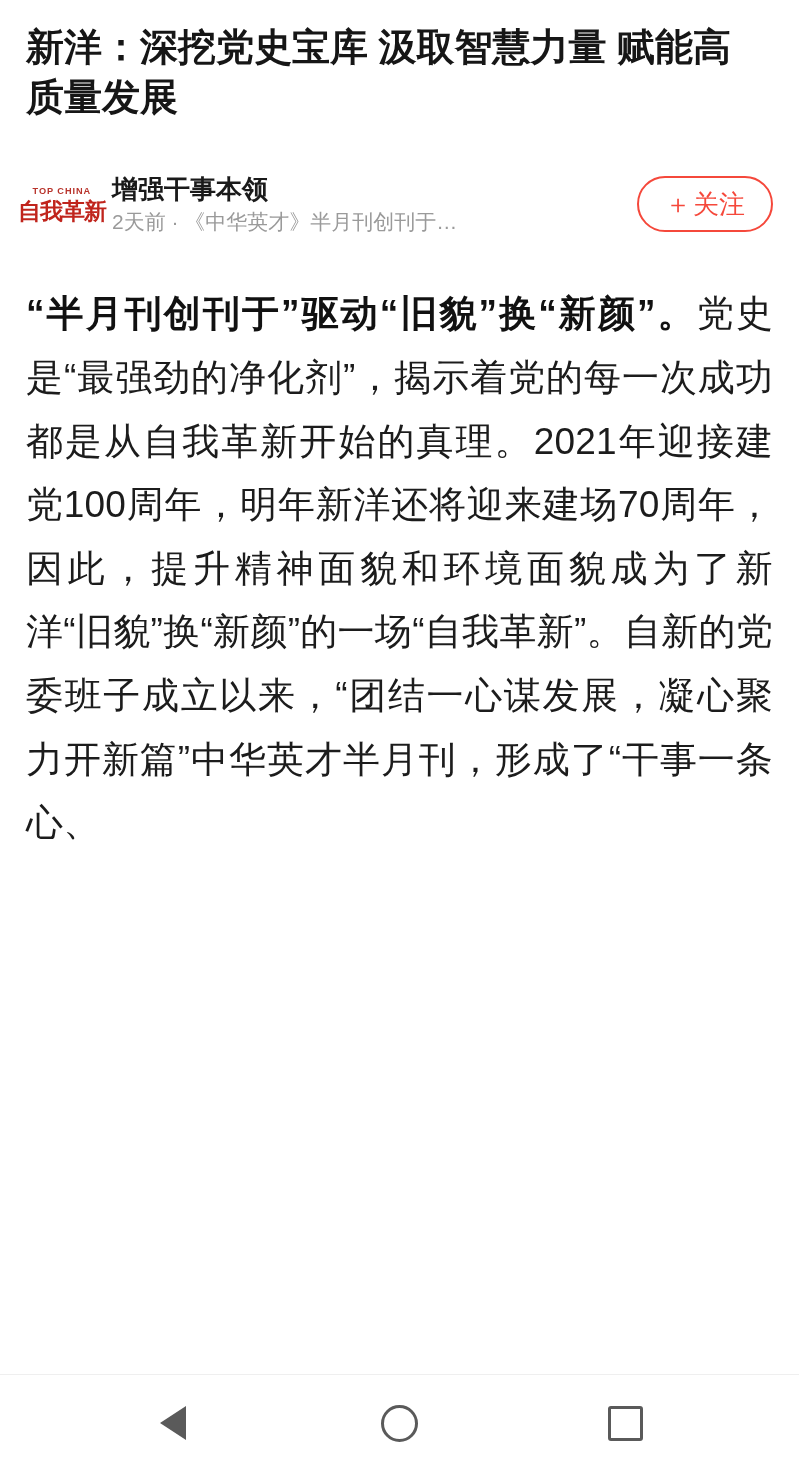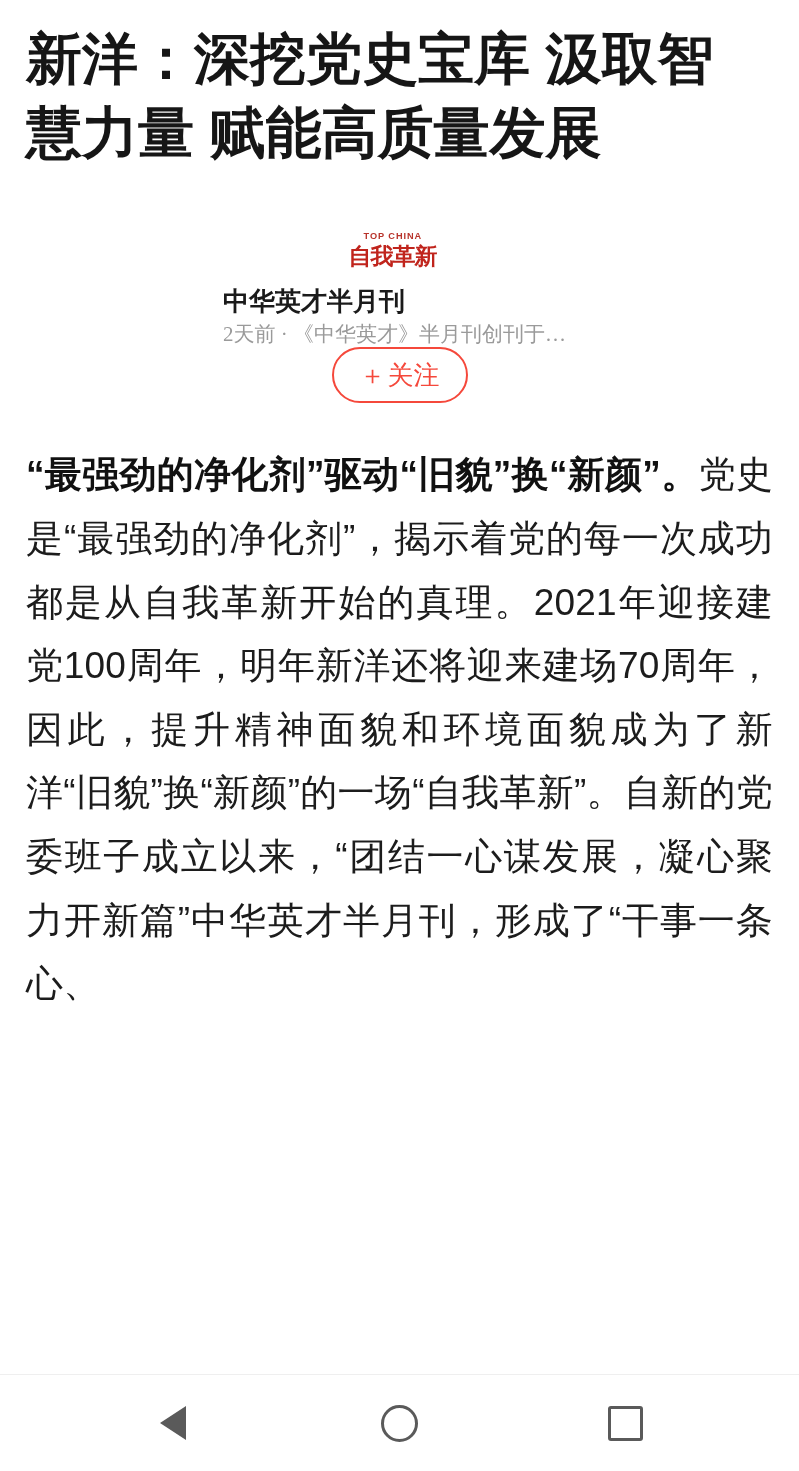--- a/index.html
+++ b/index.html
@@ -24,35 +24,34 @@
     position: relative;
   }
 
   .content {
     flex: 1 1 auto;
     padding: 0 26px;
     overflow: hidden;
   }
 
   .article-title {
-    font-size: 56px;
+    font-size: 38px;
     line-height: 1.32;
     font-weight: bold;
     color: #161616;
     letter-spacing: 0px;
     margin: 22px 0 0 0;
     padding-right: 8px;
   }
 
   .source-row {
     display: flex;
     align-items: center;
     margin-top: 44px;
     min-height: 76px;
-    flex-direction: column;
   }
 
   .source-logo {
     width: 72px;
     height: 62px;
     flex: 0 0 72px;
     display: flex;
     flex-direction: column;
     align-items: center;
     justify-content: center;
@@ -91,21 +90,20 @@
     white-space: nowrap;
   }
   .source-meta {
     font-size: 21px;
     color: #9a9a9a;
     margin-top: 4px;
     line-height: 1.25;
     white-space: nowrap;
     overflow: hidden;
     text-overflow: ellipsis;
-    font-family: Liberation Serif, serif;
   }
 
   .follow-button {
     flex: 0 0 auto;
     border: 2px solid #f5483b;
     color: #f5483b;
     border-radius: 40px;
     font-size: 26px;
     padding: 13px 26px;
     display: flex;
@@ -184,34 +182,34 @@
     <h1 class="article-title">新洋：深挖党史宝库 汲取智慧力量 赋能高质量发展</h1>
 
     <div class="source-row">
 
       <div class="source-logo">
         <div class="logo-top">TOP CHINA</div>
         <div class="logo-main">自我革新</div>
       </div>
 
       <div class="source-text">
-        <div class="source-name">中华英才半月刊</div>
+        <div class="source-name">增强干事本领</div>
         <div class="source-meta">2天前 · 《中华英才》半月刊创刊于…</div>
       </div>
 
       <div class="follow-button">
         <span class="follow-plus">＋</span>
         <span>关注</span>
       </div>
 
     </div>
 
     <div class="body-text">
       <p class="para">
-        <span class="lead">“最强劲的净化剂”驱动“旧貌”换“新颜”。</span><span>党史是“最强劲的净化剂”，揭示着党的每一次成功都是从自我革新开始的真理。2021年迎接建党100周年，明年新洋还将迎来建场70周年，因此，提升精神面貌和环境面貌成为了新洋“旧貌”换“新颜”的一场“自我革新”。自新的党委班子成立以来，“团结一心谋发展，凝心聚力开新篇”中华英才半月刊，形成了“干事一条心、</span>
+        <span class="lead">“半月刊创刊于”驱动“旧貌”换“新颜”。</span><span>党史是“最强劲的净化剂”，揭示着党的每一次成功都是从自我革新开始的真理。2021年迎接建党100周年，明年新洋还将迎来建场70周年，因此，提升精神面貌和环境面貌成为了新洋“旧貌”换“新颜”的一场“自我革新”。自新的党委班子成立以来，“团结一心谋发展，凝心聚力开新篇”中华英才半月刊，形成了“干事一条心、</span>
       </p>
     </div>
 
   </div>
 
   <div class="navbar">
     <div class="nav-btn">
       <span class="nav-icon-back"></span>
     </div>
     <div class="nav-btn">

